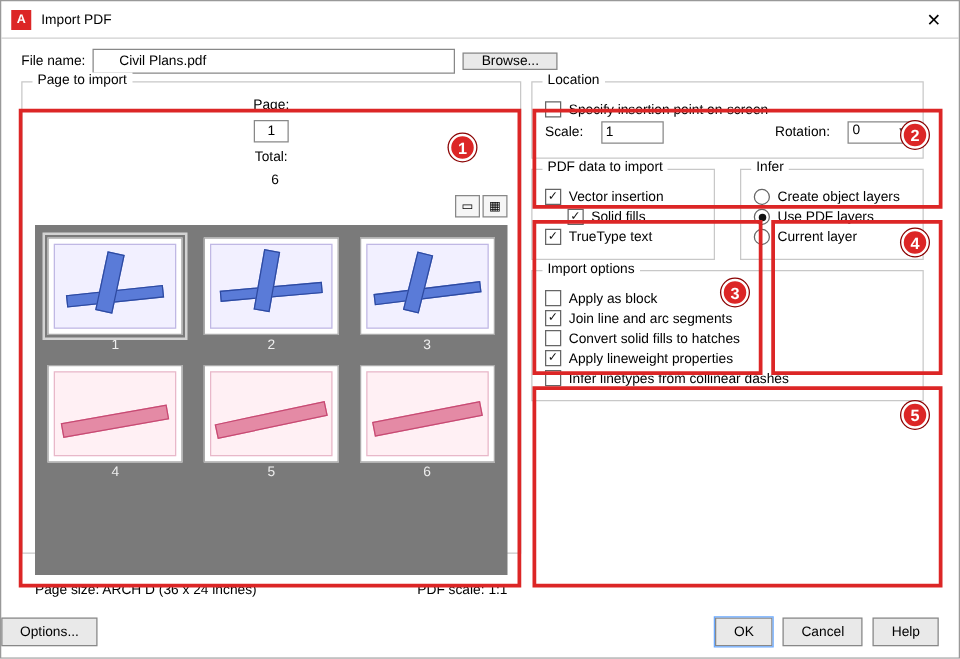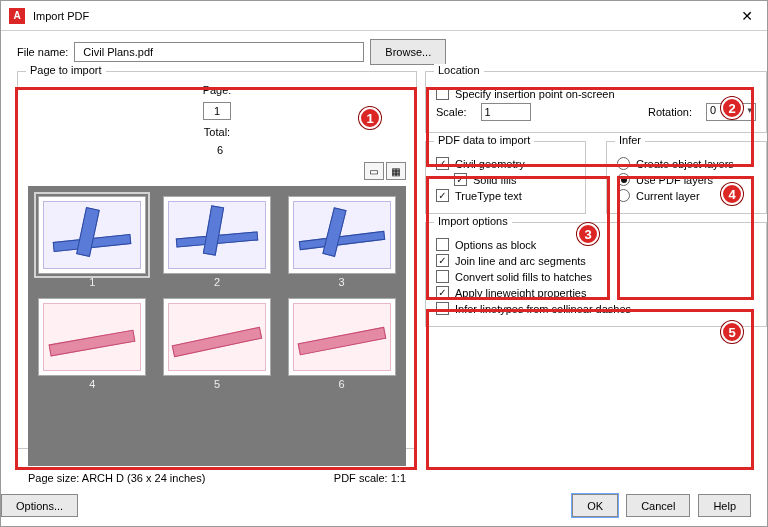--- a/index.html
+++ b/index.html
@@ -7,25 +7,25 @@
   .window { width: 768px; height: 527px; border: 1px solid #999; background: #fff; position: relative; box-shadow: 0 8px 16px rgba(0,0,0,0.15); }
 
   
   .titlebar { height: 30px; border-bottom: 1px solid #d0d0d0; display: flex; align-items: center; padding: 0 8px; }
   .app-icon { width: 16px; height: 16px; background: #dc2626; color: #fff; display: flex; align-items: center; justify-content: center; font-weight: bold; font-size: 10px; margin-right: 8px; }
   .title-text { flex: 1; }
   .close-btn { width: 24px; height: 24px; display: flex; align-items: center; justify-content: center; font-size: 14px; cursor: pointer; }
 
   
   .file-row { display: flex; align-items: center; padding: 8px 16px 6px 16px; gap: 6px; }
-  .file-input { flex: 0 0 290px; height: 20px; border: 1px solid #888; padding: 0 8px; background: #fff; }
-  .browse-btn { height: 26px; padding: 0 14px; border: 1px solid #888; background: #e9e9e9; cursor: pointer; }
-
-  
-  .main { display: flex; padding: 0 0 4px 16px; gap: 8px; position: relative; }
+  .file-input { flex: 0 0 290px; height: 20px; border: 1px solid #888; padding: 0 20px; background: #fff; }
+  .browse-btn { height: 14px; padding: 0 14px; border: 1px solid #888; background: #e9e9e9; cursor: pointer; }
+
+  
+  .main { display: flex; padding: 0 28px 4px 16px; gap: 8px; position: relative; }
   .left { flex: 0 0 400px; }
   .right { flex: 1; display: flex; flex-direction: column; gap: 8px; }
 
   
   .group { border: 1px solid #c8c8c8; position: relative; padding: 12px 10px 8px 10px; }
   .group > .legend { position: absolute; top: -8px; left: 8px; background: #fff; padding: 0 4px; }
 
   
   .anno { position: absolute; border: 3px solid #dc2626; pointer-events: none; }
   .badge { position: absolute; width: 22px; height: 22px; border-radius: 50%; background: #dc2626; border: 2px solid #fff; color: #fff; display: flex; align-items: center; justify-content: center; font-weight: bold; font-size: 13px; box-shadow: 0 0 0 1px #8a0000; pointer-events:none;}
@@ -193,21 +193,21 @@
           <span style="margin-left:auto;">Rotation:</span>
           <span class="sel-in"><span>0</span></span>
         </div>
       </div>
 
       <div class="right-cols">
         <div class="group">
           <span class="legend">PDF data to import</span>
           <div class="row">
               <span class="chk checked"></span>
-              <span>Civil geometry</span>
+              <span>Vector insertion</span>
             </div>
           <div class="row indent">
               <span class="chk checked"></span>
               <span>Solid fills</span>
             </div>
           <div class="row">
               <span class="chk checked"></span>
               <span>TrueType text</span>
             </div>
         </div>
@@ -225,21 +225,21 @@
               <span class="rad"></span>
               <span>Current layer</span>
             </div>
         </div>
       </div>
 
       <div class="group">
         <span class="legend">Import options</span>
         <div class="row">
             <span class="chk"></span>
-            <span>Options as block</span>
+            <span>Apply as block</span>
           </div>
         <div class="row">
             <span class="chk checked"></span>
             <span>Join line and arc segments</span>
           </div>
         <div class="row">
             <span class="chk"></span>
             <span>Convert solid fills to hatches</span>
           </div>
         <div class="row">

